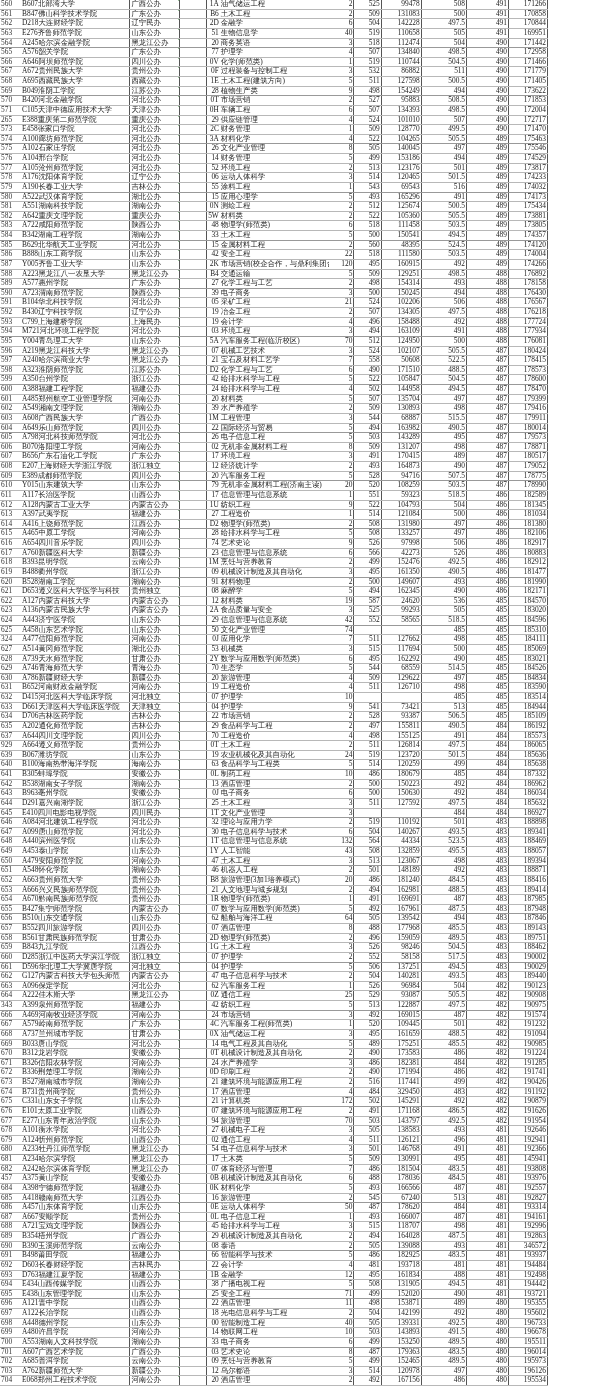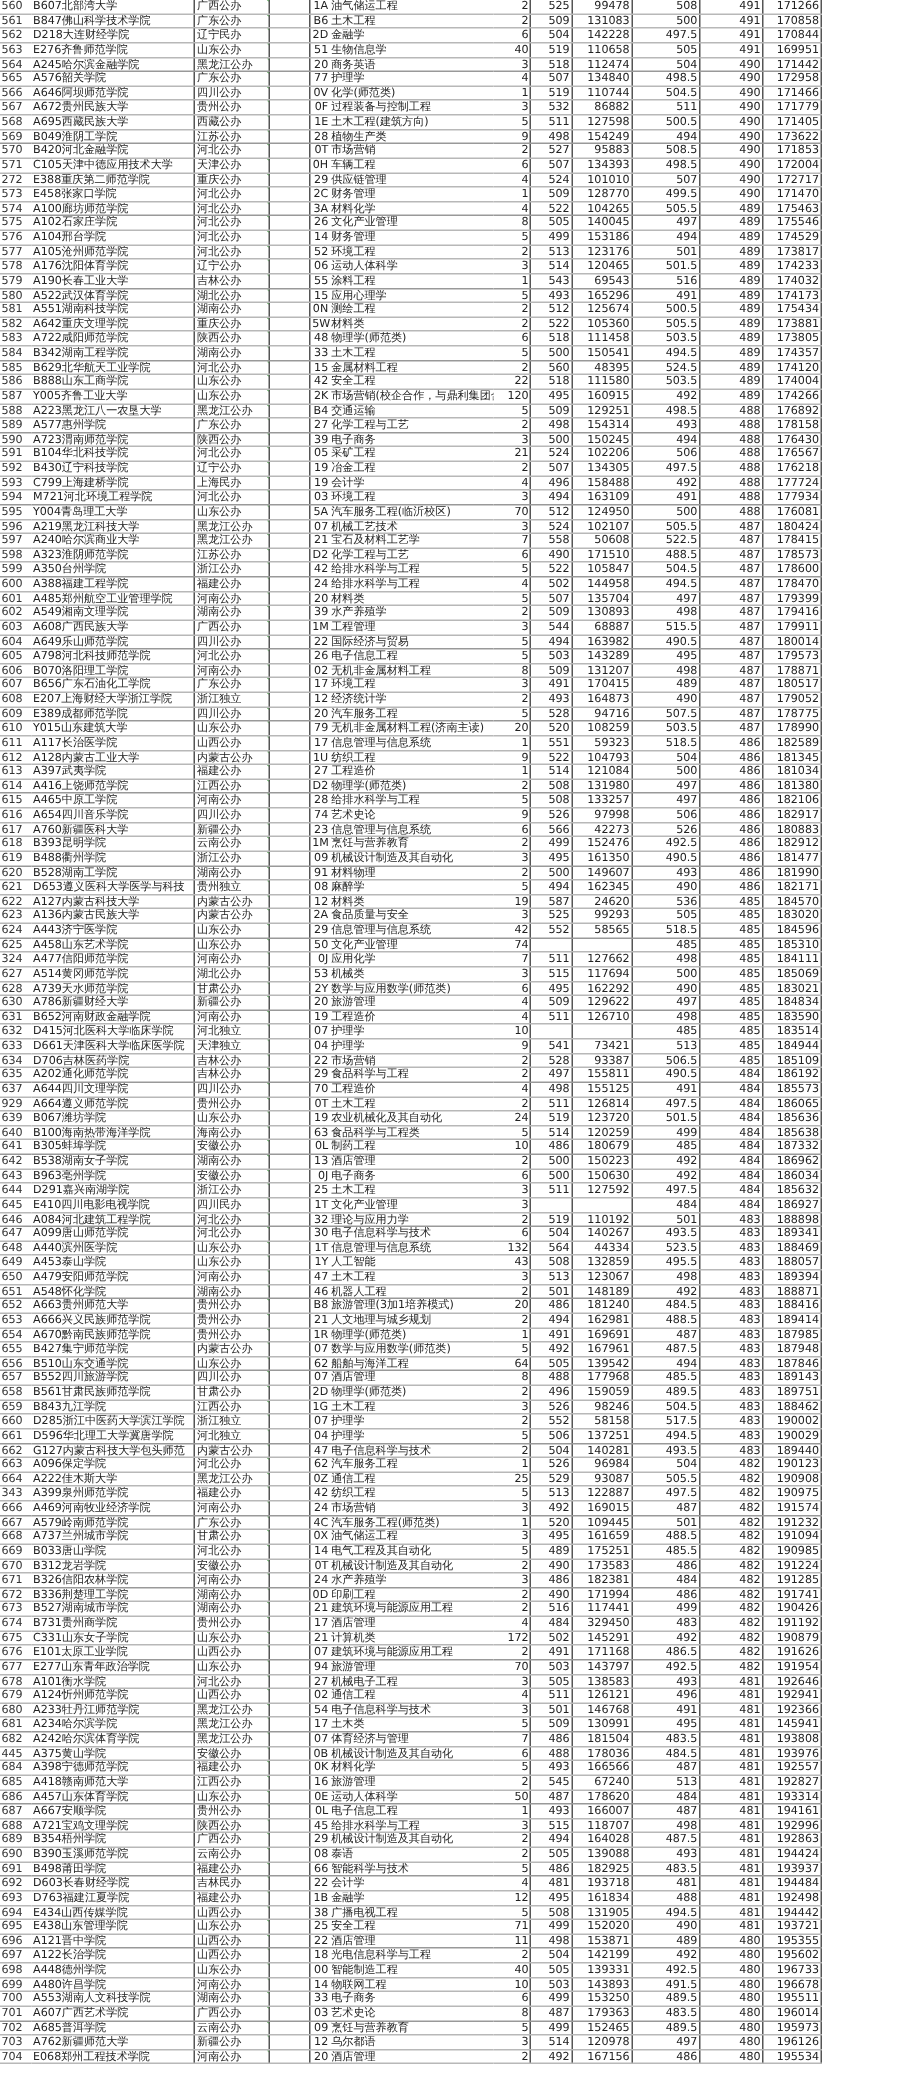--- a/index.html
+++ b/index.html
@@ -1,17 +1,17 @@
 <!DOCTYPE html>
 <html><head>
 <meta charset="utf-8">
 <style>
   html,body{margin:0;padding:0;background:#fff;}
   body{width:600px;height:1397px;overflow:hidden;font-family:"DejaVu Sans","Liberation Sans",sans-serif;}
-  table{border-collapse:collapse;table-layout:fixed;width:548px;}
+  table{border-collapse:collapse;table-layout:fixed;width:548px;font-family:Liberation Serif, serif;}
   td{height:8.63px;padding:0 1px;font-size:7.4px;line-height:8.63px;white-space:nowrap;overflow:hidden;color:#222;border-bottom:0.7px solid #b8b8b8;}
   td.c-idx{width:18px;text-align:left;color:#333;}
   td.c-school{width:101px;border-right:0.7px solid #555;}
   td.c-prov{width:44px;border-right:0.7px solid #555;position:relative;}
   td.c-blank{width:23px;border-right:0.7px solid #555;}
   td.c-code{width:10px;text-align:right;}
   td.c-major{width:102px;}
   td.c-plan{width:21px;text-align:right;border-right:0.7px solid #555;}
   td.c-n{text-align:right;border-right:0.7px solid #555;}
   td.c-s1{width:23px;}
@@ -189,21 +189,21 @@
         <td class="c-code">0H</td>
         <td class="c-major">车辆工程</td>
         <td class="c-plan">6</td>
         <td class="c-n c-s1">507</td>
         <td class="c-n c-r1">134393</td>
         <td class="c-n c-avg">498.5</td>
         <td class="c-n c-min">490</td>
         <td class="c-n c-r2">172004</td>
       </tr>
       <tr>
-        <td class="c-idx">272</td>
+        <td class="c-idx">265</td>
         <td class="c-school">E388重庆第二师范学院</td>
         <td class="c-prov">重庆公办<span class="mark"></span></td>
         <td class="c-blank"></td>
         <td class="c-code">29</td>
         <td class="c-major">供应链管理</td>
         <td class="c-plan">4</td>
         <td class="c-n c-s1">524</td>
         <td class="c-n c-r1">101010</td>
         <td class="c-n c-avg">507</td>
         <td class="c-n c-min">490</td>
@@ -987,20 +987,34 @@
         <td class="c-code">2Y</td>
         <td class="c-major">数学与应用数学(师范类)</td>
         <td class="c-plan">6</td>
         <td class="c-n c-s1">495</td>
         <td class="c-n c-r1">162292</td>
         <td class="c-n c-avg">490</td>
         <td class="c-n c-min">485</td>
         <td class="c-n c-r2">183021</td>
       </tr>
       <tr>
+        <td class="c-idx">629</td>
+        <td class="c-school">A746青海师范大学</td>
+        <td class="c-prov">青海公办<span class="mark"></span></td>
+        <td class="c-blank"></td>
+        <td class="c-code">70</td>
+        <td class="c-major">生态学</td>
+        <td class="c-plan">5</td>
+        <td class="c-n c-s1">544</td>
+        <td class="c-n c-r1">68559</td>
+        <td class="c-n c-avg">514.5</td>
+        <td class="c-n c-min">485</td>
+        <td class="c-n c-r2">184526</td>
+      </tr>
+      <tr>
         <td class="c-idx">630</td>
         <td class="c-school">A786新疆财经大学</td>
         <td class="c-prov">新疆公办<span class="mark"></span></td>
         <td class="c-blank"></td>
         <td class="c-code">20</td>
         <td class="c-major">旅游管理</td>
         <td class="c-plan">4</td>
         <td class="c-n c-s1">509</td>
         <td class="c-n c-r1">129622</td>
         <td class="c-n c-avg">497</td>
@@ -1715,21 +1729,21 @@
         <td class="c-code">07</td>
         <td class="c-major">体育经济与管理</td>
         <td class="c-plan">7</td>
         <td class="c-n c-s1">486</td>
         <td class="c-n c-r1">181504</td>
         <td class="c-n c-avg">483.5</td>
         <td class="c-n c-min">481</td>
         <td class="c-n c-r2">193808</td>
       </tr>
       <tr>
-        <td class="c-idx">445</td>
+        <td class="c-idx">457</td>
         <td class="c-school">A375黄山学院</td>
         <td class="c-prov">安徽公办<span class="mark"></span></td>
         <td class="c-blank"></td>
         <td class="c-code">0B</td>
         <td class="c-major">机械设计制造及其自动化</td>
         <td class="c-plan">6</td>
         <td class="c-n c-s1">488</td>
         <td class="c-n c-r1">178036</td>
         <td class="c-n c-avg">484.5</td>
         <td class="c-n c-min">481</td>
@@ -1824,21 +1838,21 @@
         <td class="c-school">B390玉溪师范学院</td>
         <td class="c-prov">云南公办<span class="mark"></span></td>
         <td class="c-blank"></td>
         <td class="c-code">08</td>
         <td class="c-major">泰语</td>
         <td class="c-plan">2</td>
         <td class="c-n c-s1">505</td>
         <td class="c-n c-r1">139088</td>
         <td class="c-n c-avg">493</td>
         <td class="c-n c-min">481</td>
-        <td class="c-n c-r2">194424</td>
+        <td class="c-n c-r2">346572</td>
       </tr>
       <tr>
         <td class="c-idx">691</td>
         <td class="c-school">B498莆田学院</td>
         <td class="c-prov">福建公办<span class="mark"></span></td>
         <td class="c-blank"></td>
         <td class="c-code">66</td>
         <td class="c-major">智能科学与技术</td>
         <td class="c-plan">5</td>
         <td class="c-n c-s1">486</td>

